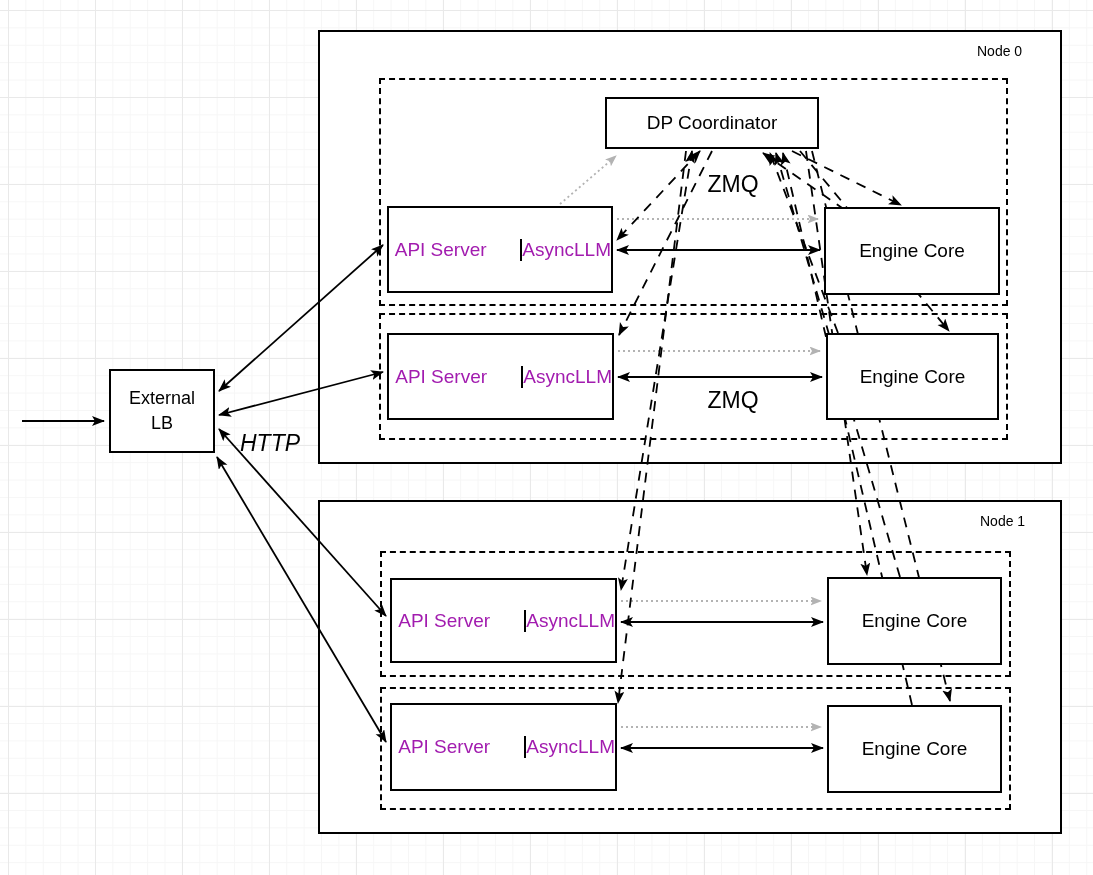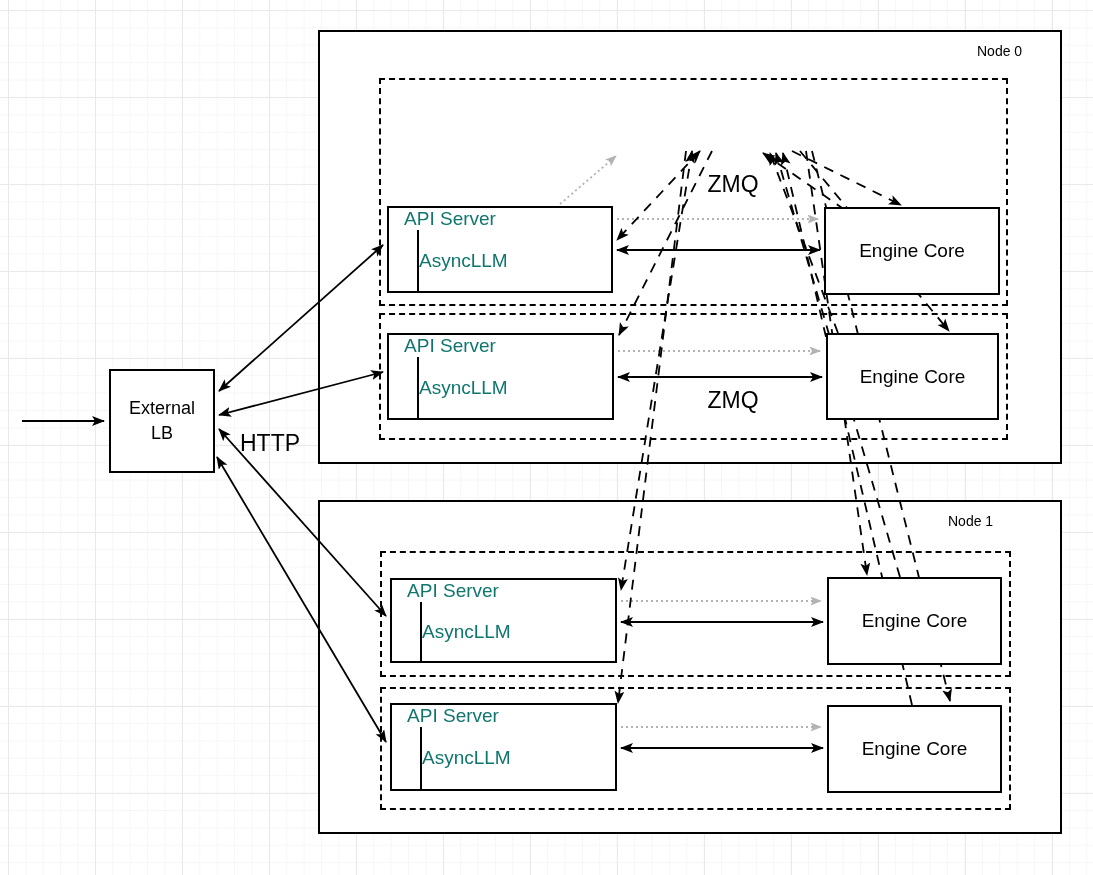--- a/index.html
+++ b/index.html
@@ -16,21 +16,21 @@
     background-position: -9px 10px, 8px 0, -9px 10px, 8px 0;
   }
   .abs{position:absolute; box-sizing:border-box;}
   .noderect{background:#fff; border:2px solid #000; z-index:1;}
   .grouprect{background:#fff; border:2px dashed #000; z-index:2;}
   #wires{position:absolute; left:0; top:0; z-index:3;}
   .box{background:#fff; border:2px solid #000; z-index:4;
        display:flex; align-items:center; justify-content:center;
        font-size:19px; color:#000; text-align:center;}
   .splitbox{background:#fff; border:2px solid #000; z-index:4;
-       display:flex; align-items:flex-start; font-size:19px; color:#0f766e;flex-direction:column;}
+       display:flex; align-items:center; font-size:19px; color:#a21caf;}
   .cell{display:flex; align-items:center; justify-content:center; white-space:nowrap;}
   .cell.right{border-left:2px solid #000;margin-left:28px;}
   .nodelabel{position:absolute; z-index:5; font-size:14px; color:#000;}
   .edgelabel{position:absolute; z-index:5; font-size:23px; color:#000; text-align:center;}
   .lbtext{line-height:25px; font-size:18px;}
 </style>
 </head>
 <body>
 
 <div id="canvas">
@@ -85,27 +85,30 @@
       <line x1="838" y1="333" x2="770" y2="153" marker-end="url(#ab)"></line>
       <line x1="900" y1="577" x2="776" y2="153" marker-end="url(#ab)"></line>
       <line x1="912" y1="705" x2="783" y2="153" marker-end="url(#ab)"></line>
       <line x1="792" y1="151" x2="901" y2="205" marker-end="url(#ab)"></line>
       <line x1="800" y1="151" x2="949" y2="331" marker-end="url(#ab)"></line>
       <line x1="806" y1="151" x2="867" y2="575" marker-end="url(#ab)"></line>
       <line x1="812" y1="151" x2="950" y2="701" marker-end="url(#ab)"></line>
     </g>
   </svg>
 
-  <div class="abs box" style="left:109px; top:369px; width:106px; height:104px;">
+  <div class="abs box" style="left:109px; top:369px; width:106px; height:84px;">
     <div class="lbtext">
       <div>External</div>
       <div>LB</div>
     </div>
   </div>
 
+  <div class="abs box" style="left:605px; top:97px; width:214px; height:52px;">
+    <span>DP Coordinator</span>
+  </div>
 
   <div class="abs splitbox" style="left:387px; top:206px; width:226px; height:87px;">
     <div class="cell" style="width:122px;">
       <span>API Server</span>
     </div>
     <div class="cell right" style="flex:1;">
       <span>AsyncLLM</span>
     </div>
   </div>
   <div class="abs box" style="left:824px; top:207px; width:176px; height:88px;">
@@ -142,18 +145,18 @@
     </div>
     <div class="cell right" style="flex:1;">
       <span>AsyncLLM</span>
     </div>
   </div>
   <div class="abs box" style="left:827px; top:705px; width:175px; height:88px;">
     <span>Engine Core</span>
   </div>
 
   <div class="nodelabel" style="left:977px; top:43px;">Node 0</div>
-  <div class="nodelabel" style="left:948px; top:513px;">Node 1</div>
+  <div class="nodelabel" style="left:980px; top:513px;">Node 1</div>
   <div class="edgelabel" style="left:705px; top:171px; width:56px;">ZMQ</div>
   <div class="edgelabel" style="left:705px; top:387px; width:56px;">ZMQ</div>
-  <div class="edgelabel" style="left:240px; top:430px; width:60px;">HTTP</div>
+  <div class="edgelabel" style="left:240px; top:430px; width:60px;font-style:italic;">HTTP</div>
 
 </div>
 
 </body></html>

